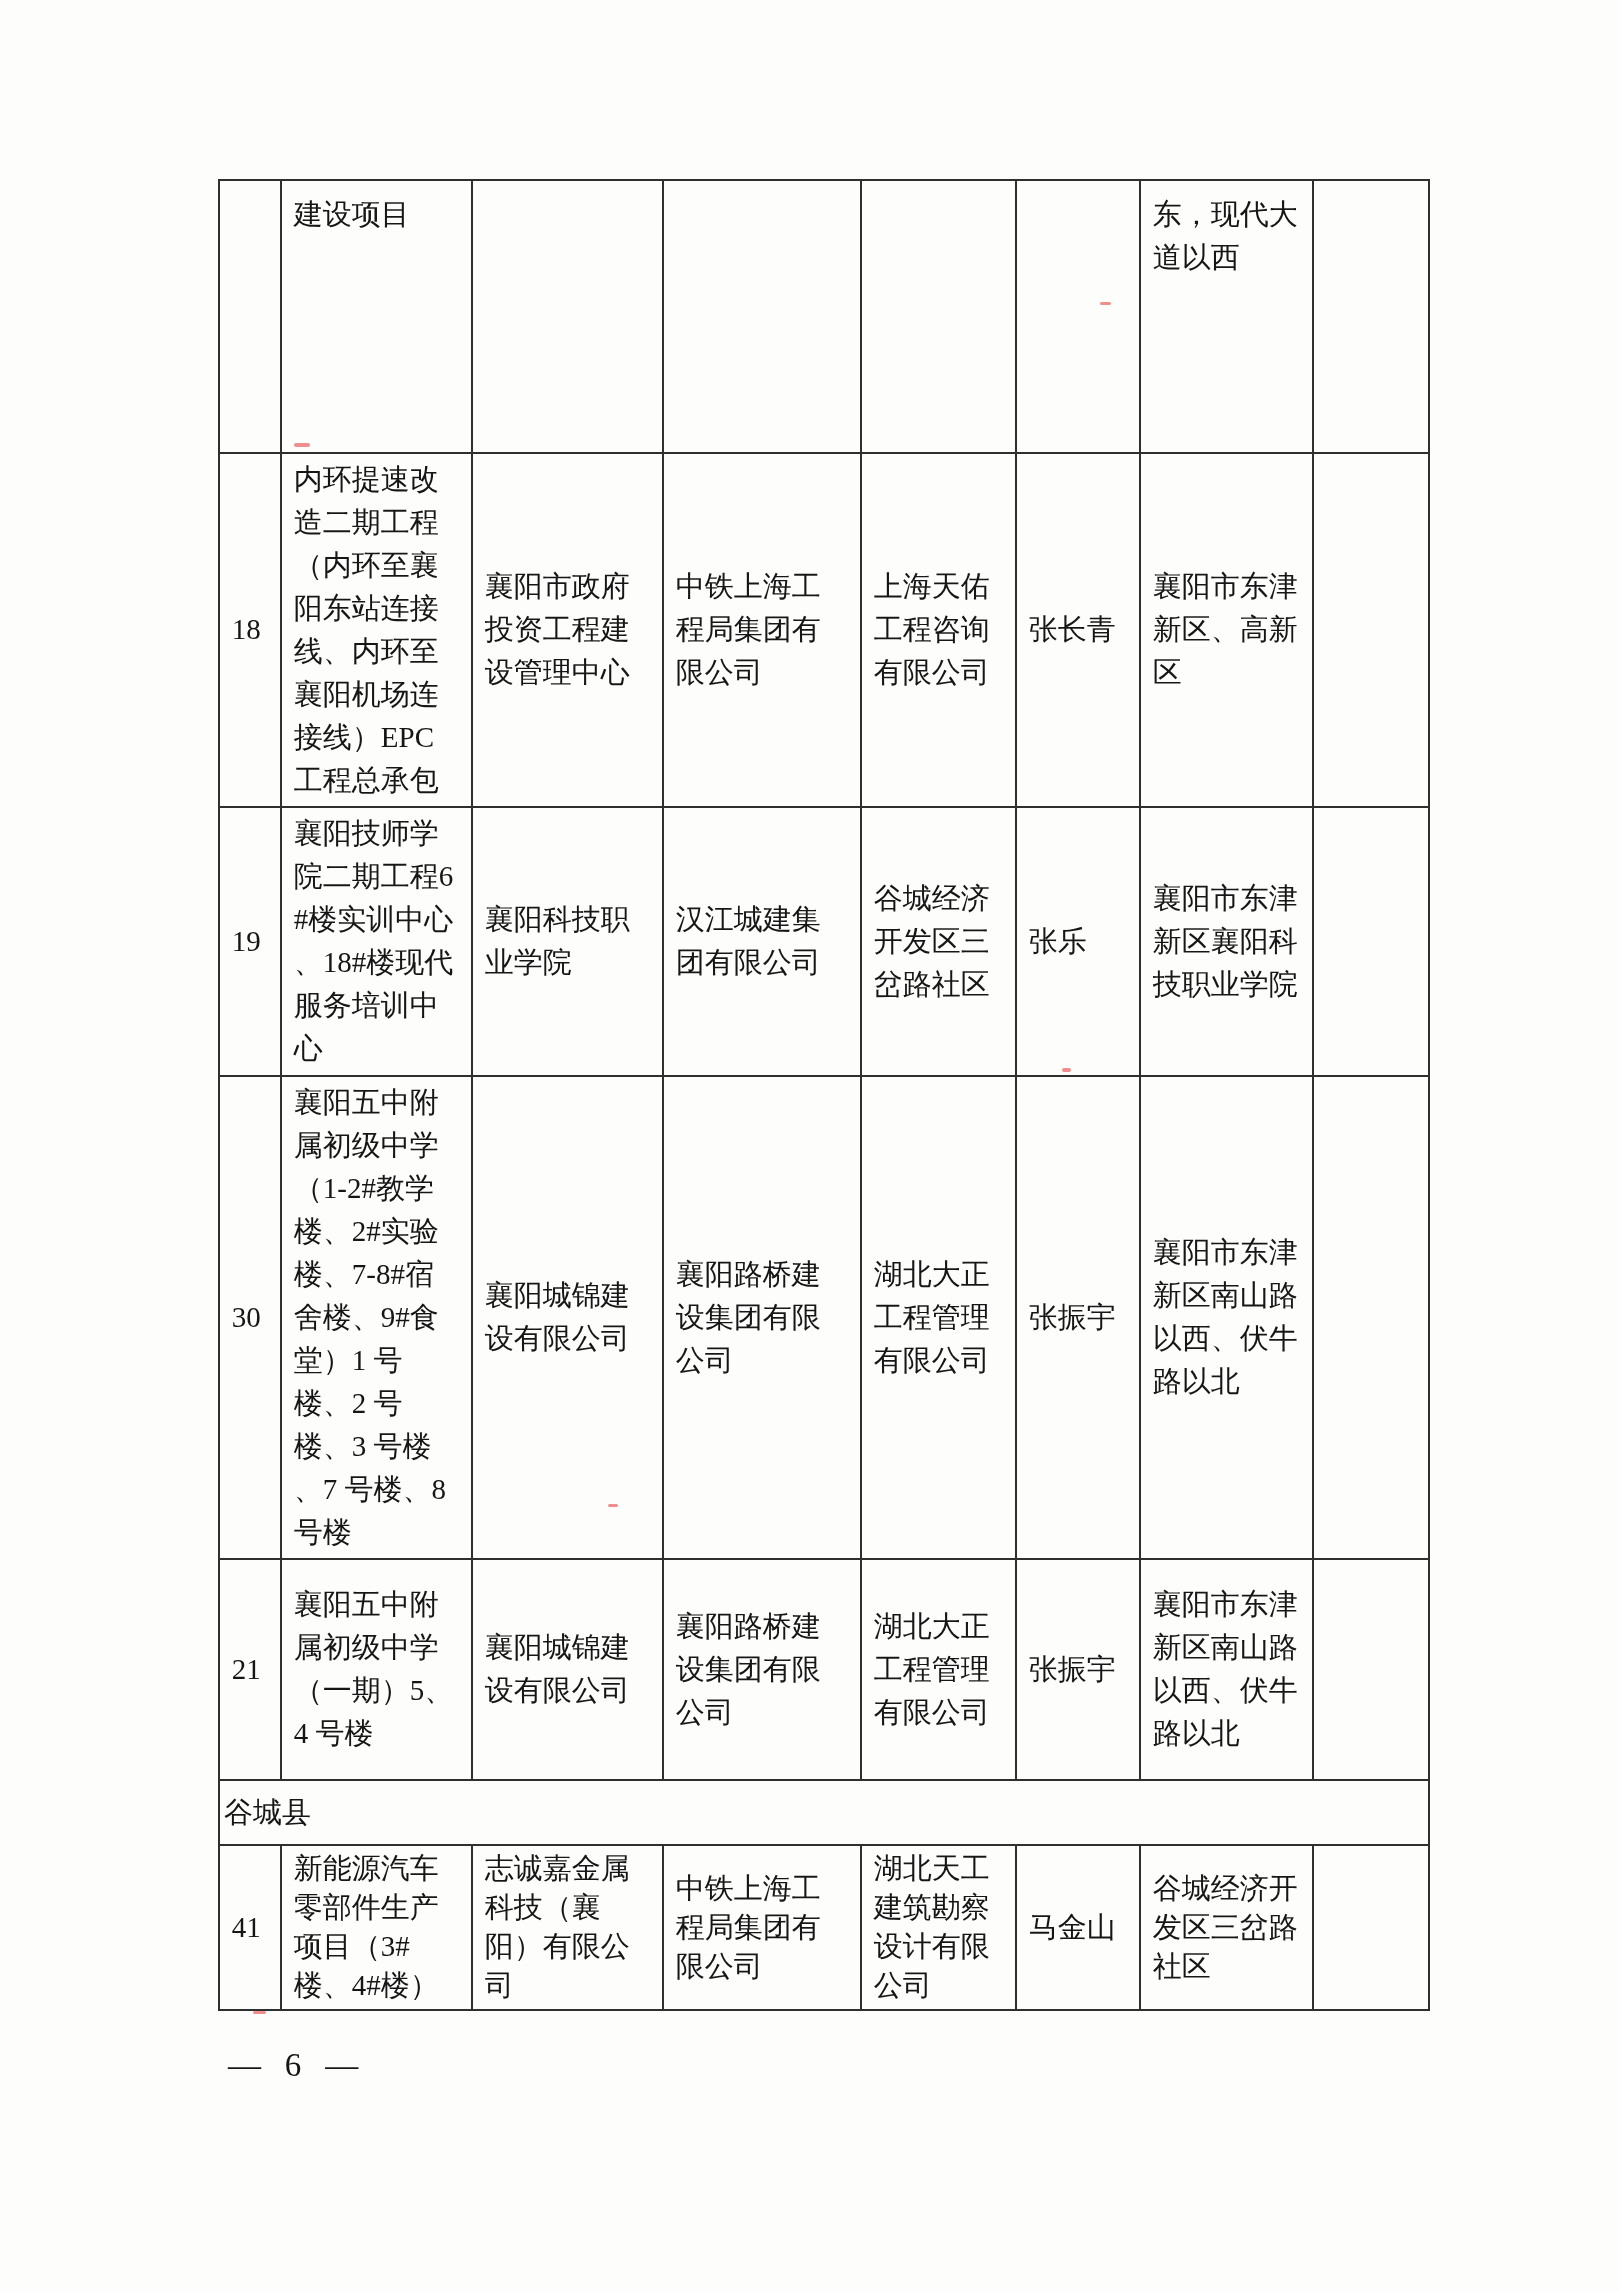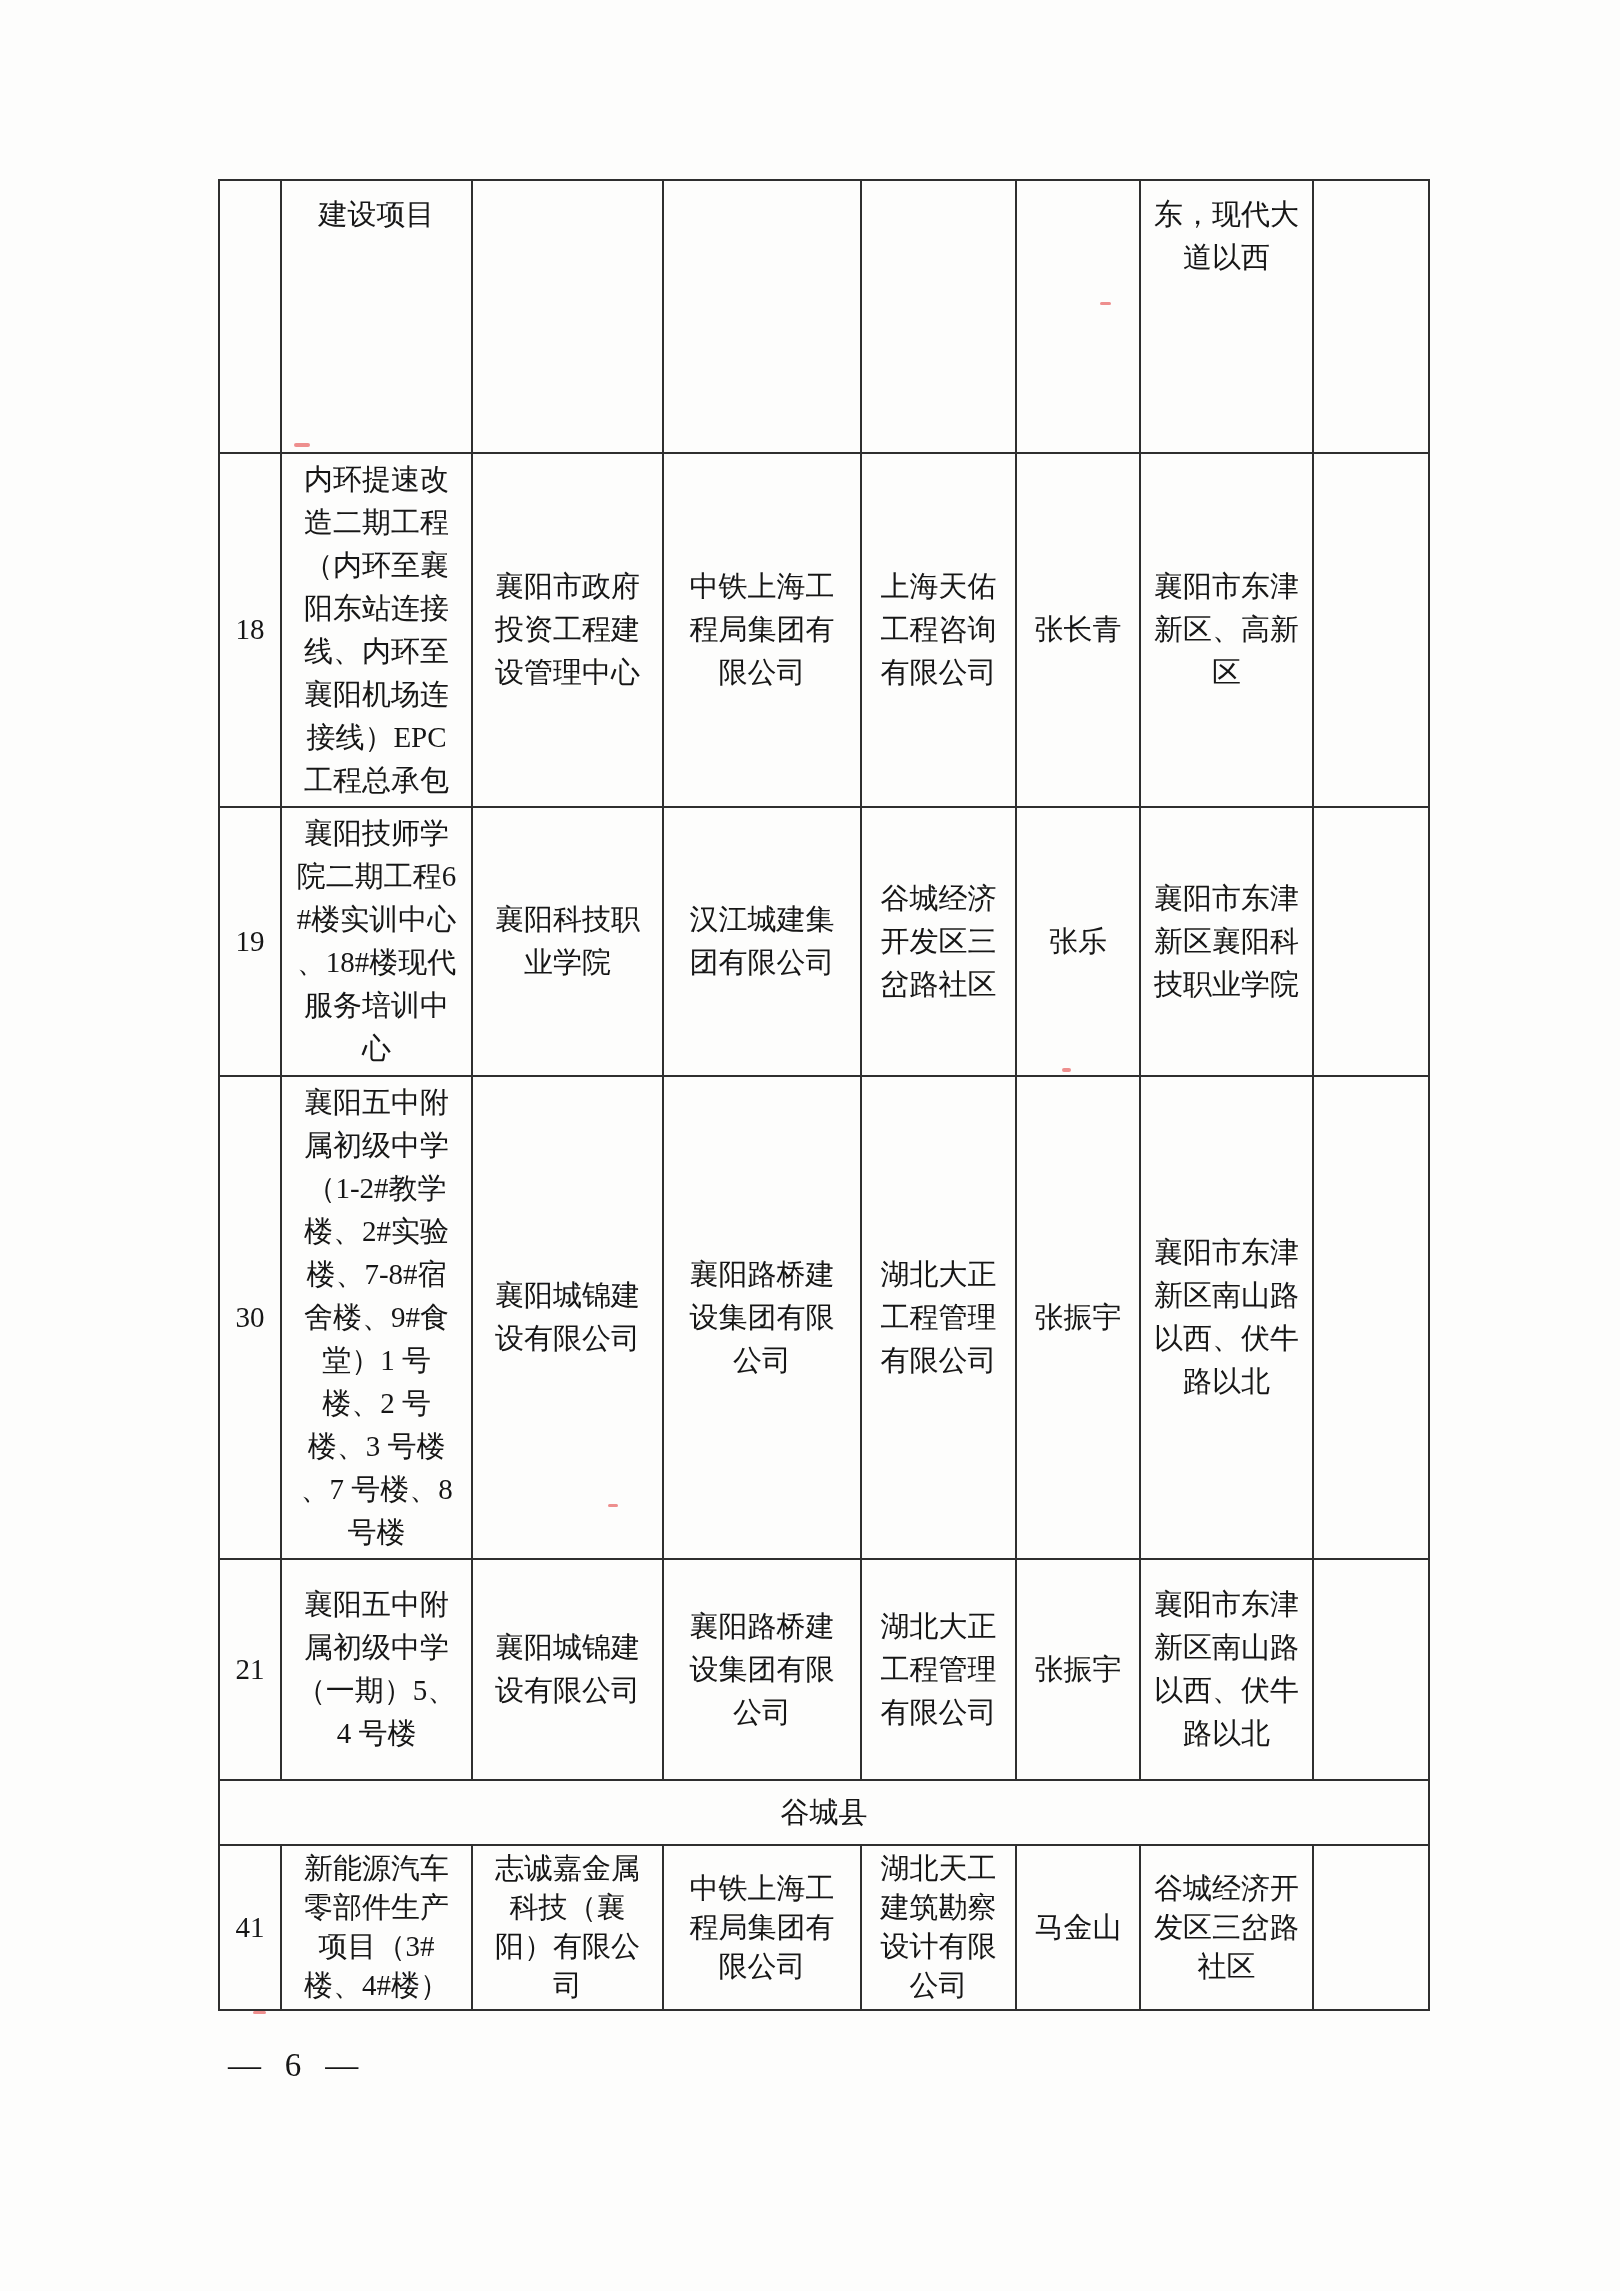--- a/index.html
+++ b/index.html
@@ -28,40 +28,40 @@
     top:179px;
     width:1210px;
     border-collapse:collapse;
     table-layout:fixed;
     font-size:29px;
     line-height:43px;
     color:var(--ink);
   }
   table.doc-table td{
     border:2px solid var(--line);
-    text-align:center;
+    text-align:left;
     vertical-align:middle;
     padding:3.9px 11.8px;
     overflow:hidden;
     word-break:break-all;
     margin-left:8px;
   }
   table.doc-table{border:2.9px solid var(--line);}
   td.c-project{padding:3.9px 13.7px;}
   tr.r-cont{height:273px;}
   tr.r-cont td{vertical-align:top;padding-top:11.8px;border-bottom-width:2.9px;}
   tr.r-18{height:343px;}
   tr.r-19{height:269px;}
   tr.r-20{height:440px;}
   tr.r-21{height:221px;}
   tr.r-section{height:65px;}
   tr.r-section td{
     border-top-width:2.9px;
     border-bottom-width:2.9px;
-    padding:2px 25px;
+    padding:2px 4px;
   }
   tr.r-22{height:161px;line-height:39px;}
   .footer{
     position:absolute;
     left:228px;
     top:2047px;
     font-size:33px;
     letter-spacing:7.8px;
     color:var(--ink);
     white-space:nowrap;

